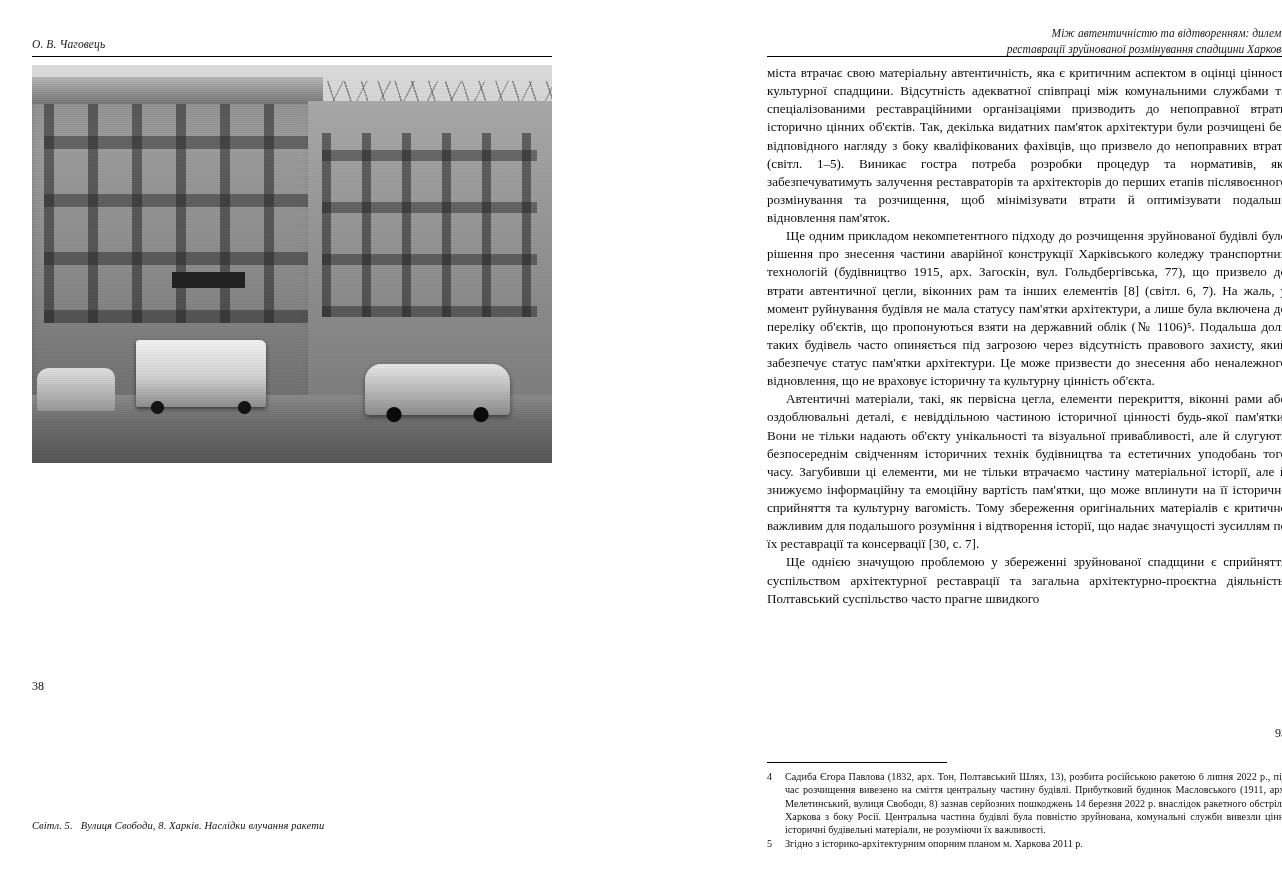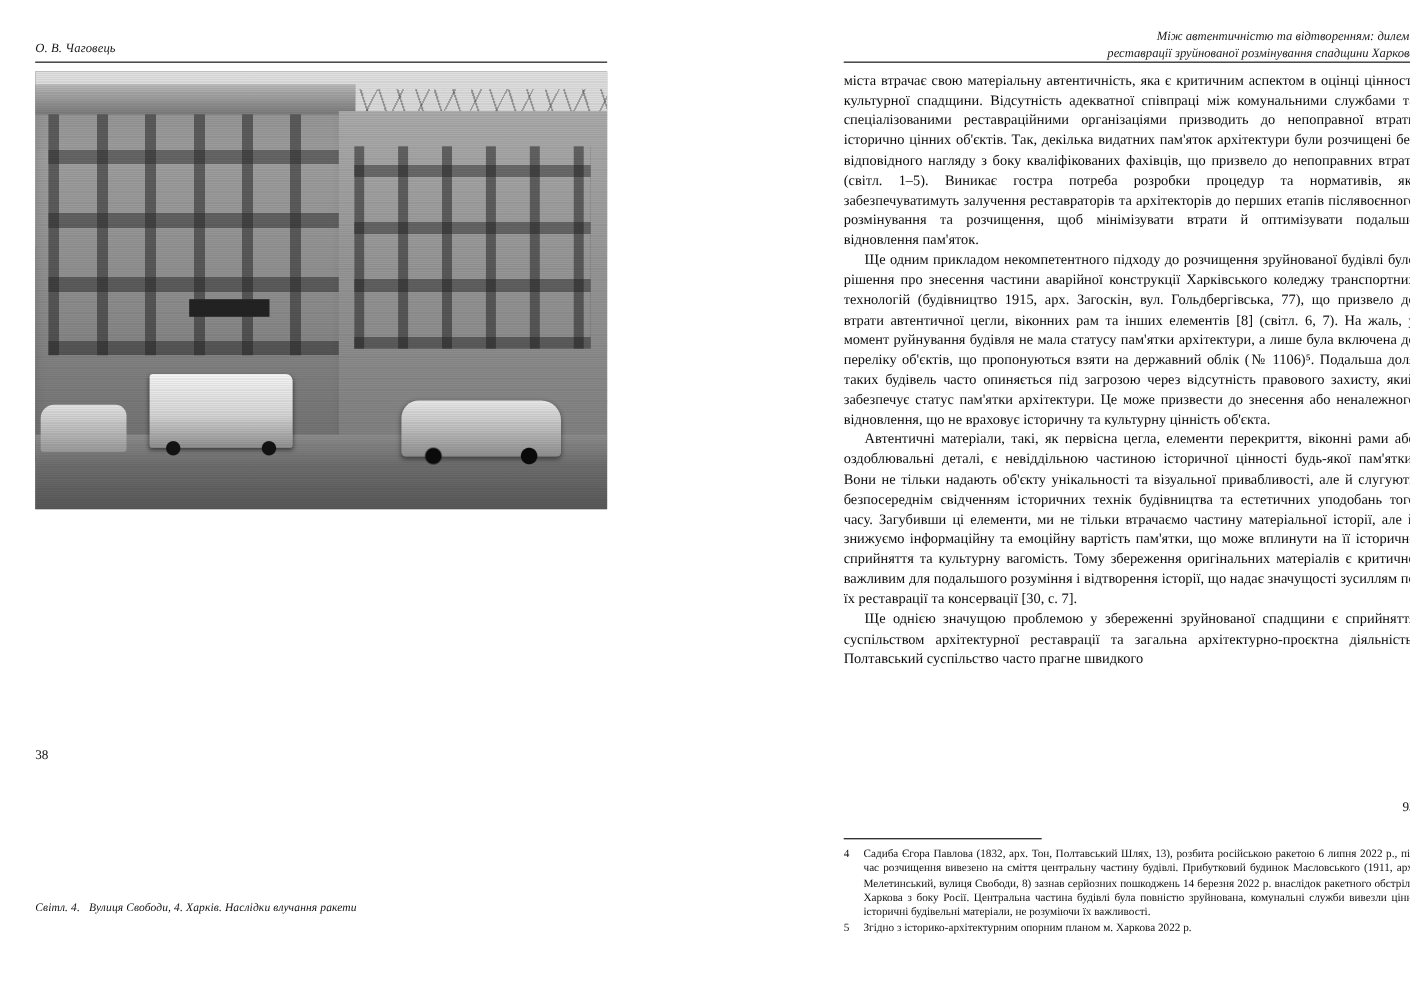--- a/index.html
+++ b/index.html
@@ -249,22 +249,22 @@
       <div class="ph1-sign"></div>
       <div class="ph1-street"></div>
       <div class="ph1-truck"></div>
       <div class="ph1-car"></div>
       <div class="ph1-car2"></div>
       <div class="ph1-grain"></div>
     </div>
 
 
     <div class="caption caption-2">
-      <span class="num">Світл. 4.</span>
-      &nbsp;&nbsp;<span>Вулиця Свободи, 4. Харків. Наслідки влучання ракети</span>
+      <span class="num">Світл. 5.</span>
+      &nbsp;&nbsp;<span>Вулиця Свободи, 8. Харків. Наслідки влучання ракети</span>
     </div>
 
     <div class="folio folio-left">38</div>
   </div>
 
   <div class="right-page">
 
     <div class="running-head-right">
       <div>Між автентичністю та відтворенням: дилеми</div>
       <div>реставрації зруйнованої розмінування спадщини Харкова</div>
@@ -280,20 +280,20 @@
 
     <div class="fn-rule"></div>
 
     <div class="footnotes">
       <div class="fn">
         <span class="fn-num">4</span>
         <span>Садиба Єгора Павлова (1832, арх. Тон, Полтавський Шлях, 13), розбита російською ракетою 6 липня 2022 р., під час розчищення вивезено на сміття центральну частину будівлі. Прибутковий будинок Масловського (1911, арх. Мелетинський, вулиця Свободи, 8) зазнав серйозних пошкоджень 14 березня 2022 р. внаслідок ракетного обстрілу Харкова з боку Росії. Центральна частина будівлі була повністю зруйнована, комунальні служби вивезли цінні історичні будівельні матеріали, не розуміючи їх важливості.</span>
       </div>
       <div class="fn">
         <span class="fn-num">5</span>
-        <span>Згідно з історико-архітектурним опорним планом м. Харкова 2022 р.</span>
+        <span>Згідно з історико-архітектурним опорним планом м. Харкова 2011 р.</span>
       </div>
     </div>
 
     <div class="folio folio-right">93</div>
   </div>
 
 </div>
 
 </body></html>

